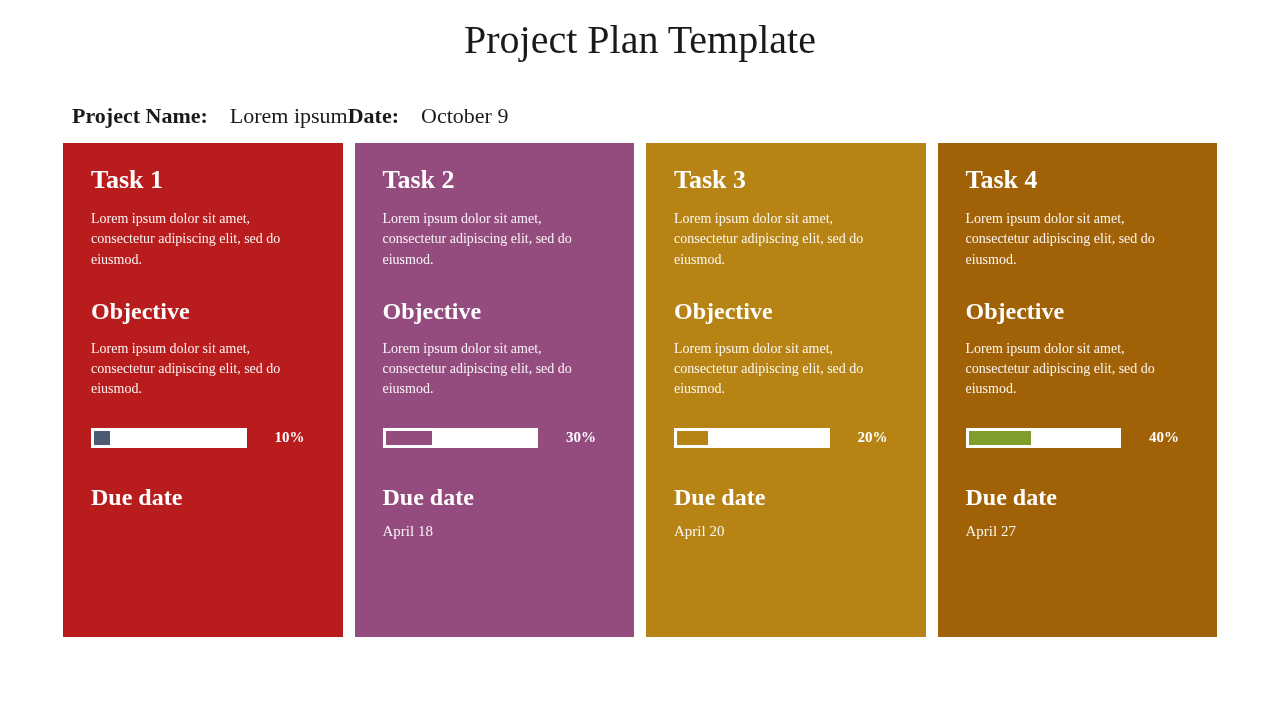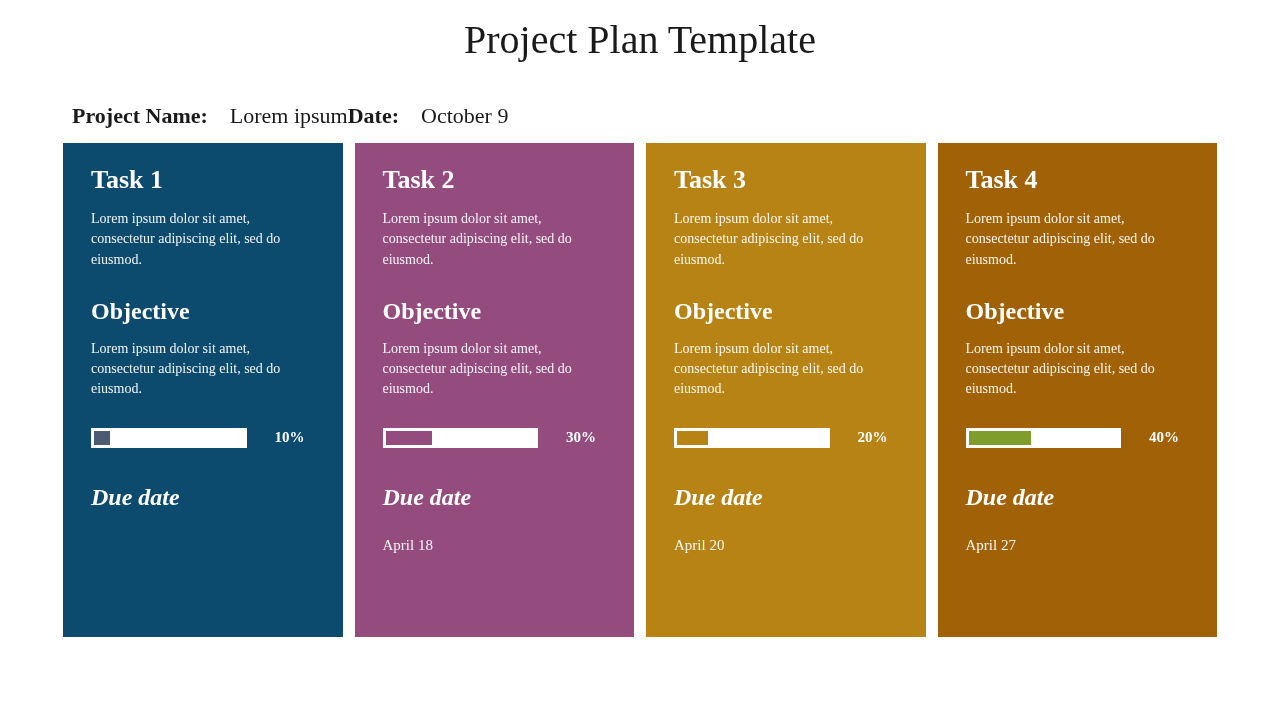--- a/index.html
+++ b/index.html
@@ -80,22 +80,21 @@
     }
     .progress-label {
       font-size: 15px;
       font-weight: 700;
       min-width: 40px;
       text-align: left;
     }
     .due-title {
       font-size: 24px;
       font-weight: 700;
-      margin-bottom: 26px;
-      font-style: italic;
+      margin-bottom: 12px;
     }
     .due-value {
       font-size: 15px;
       opacity: 0.95;
     }
   </style>
 </head>
 <body>
 
 <h1 class="slide-title">Project Plan Template</h1>
@@ -108,21 +107,21 @@
   </div>
   <div class="meta-right">
     <b>Date:</b>
     <span>&nbsp;&nbsp;</span>
     <span class="meta-value">October 9</span>
   </div>
 </div>
 
 <div class="cards">
 
-  <div class="card" style="background:#0c4a6e">
+  <div class="card" style="background:#b91c1c">
     <div class="card-title">Task 1</div>
     <div class="card-text">Lorem ipsum dolor sit amet, consectetur adipiscing elit, sed do eiusmod.</div>
     <div class="card-subtitle">Objective</div>
     <div class="card-text">Lorem ipsum dolor sit amet, consectetur adipiscing elit, sed do eiusmod.</div>
     <div class="progress-row">
       <div class="progress-bar">
         <div class="progress-fill" style="background:#4c5a72;width:10%"></div>
       </div>
       <div class="progress-label">10%</div>
     </div>

